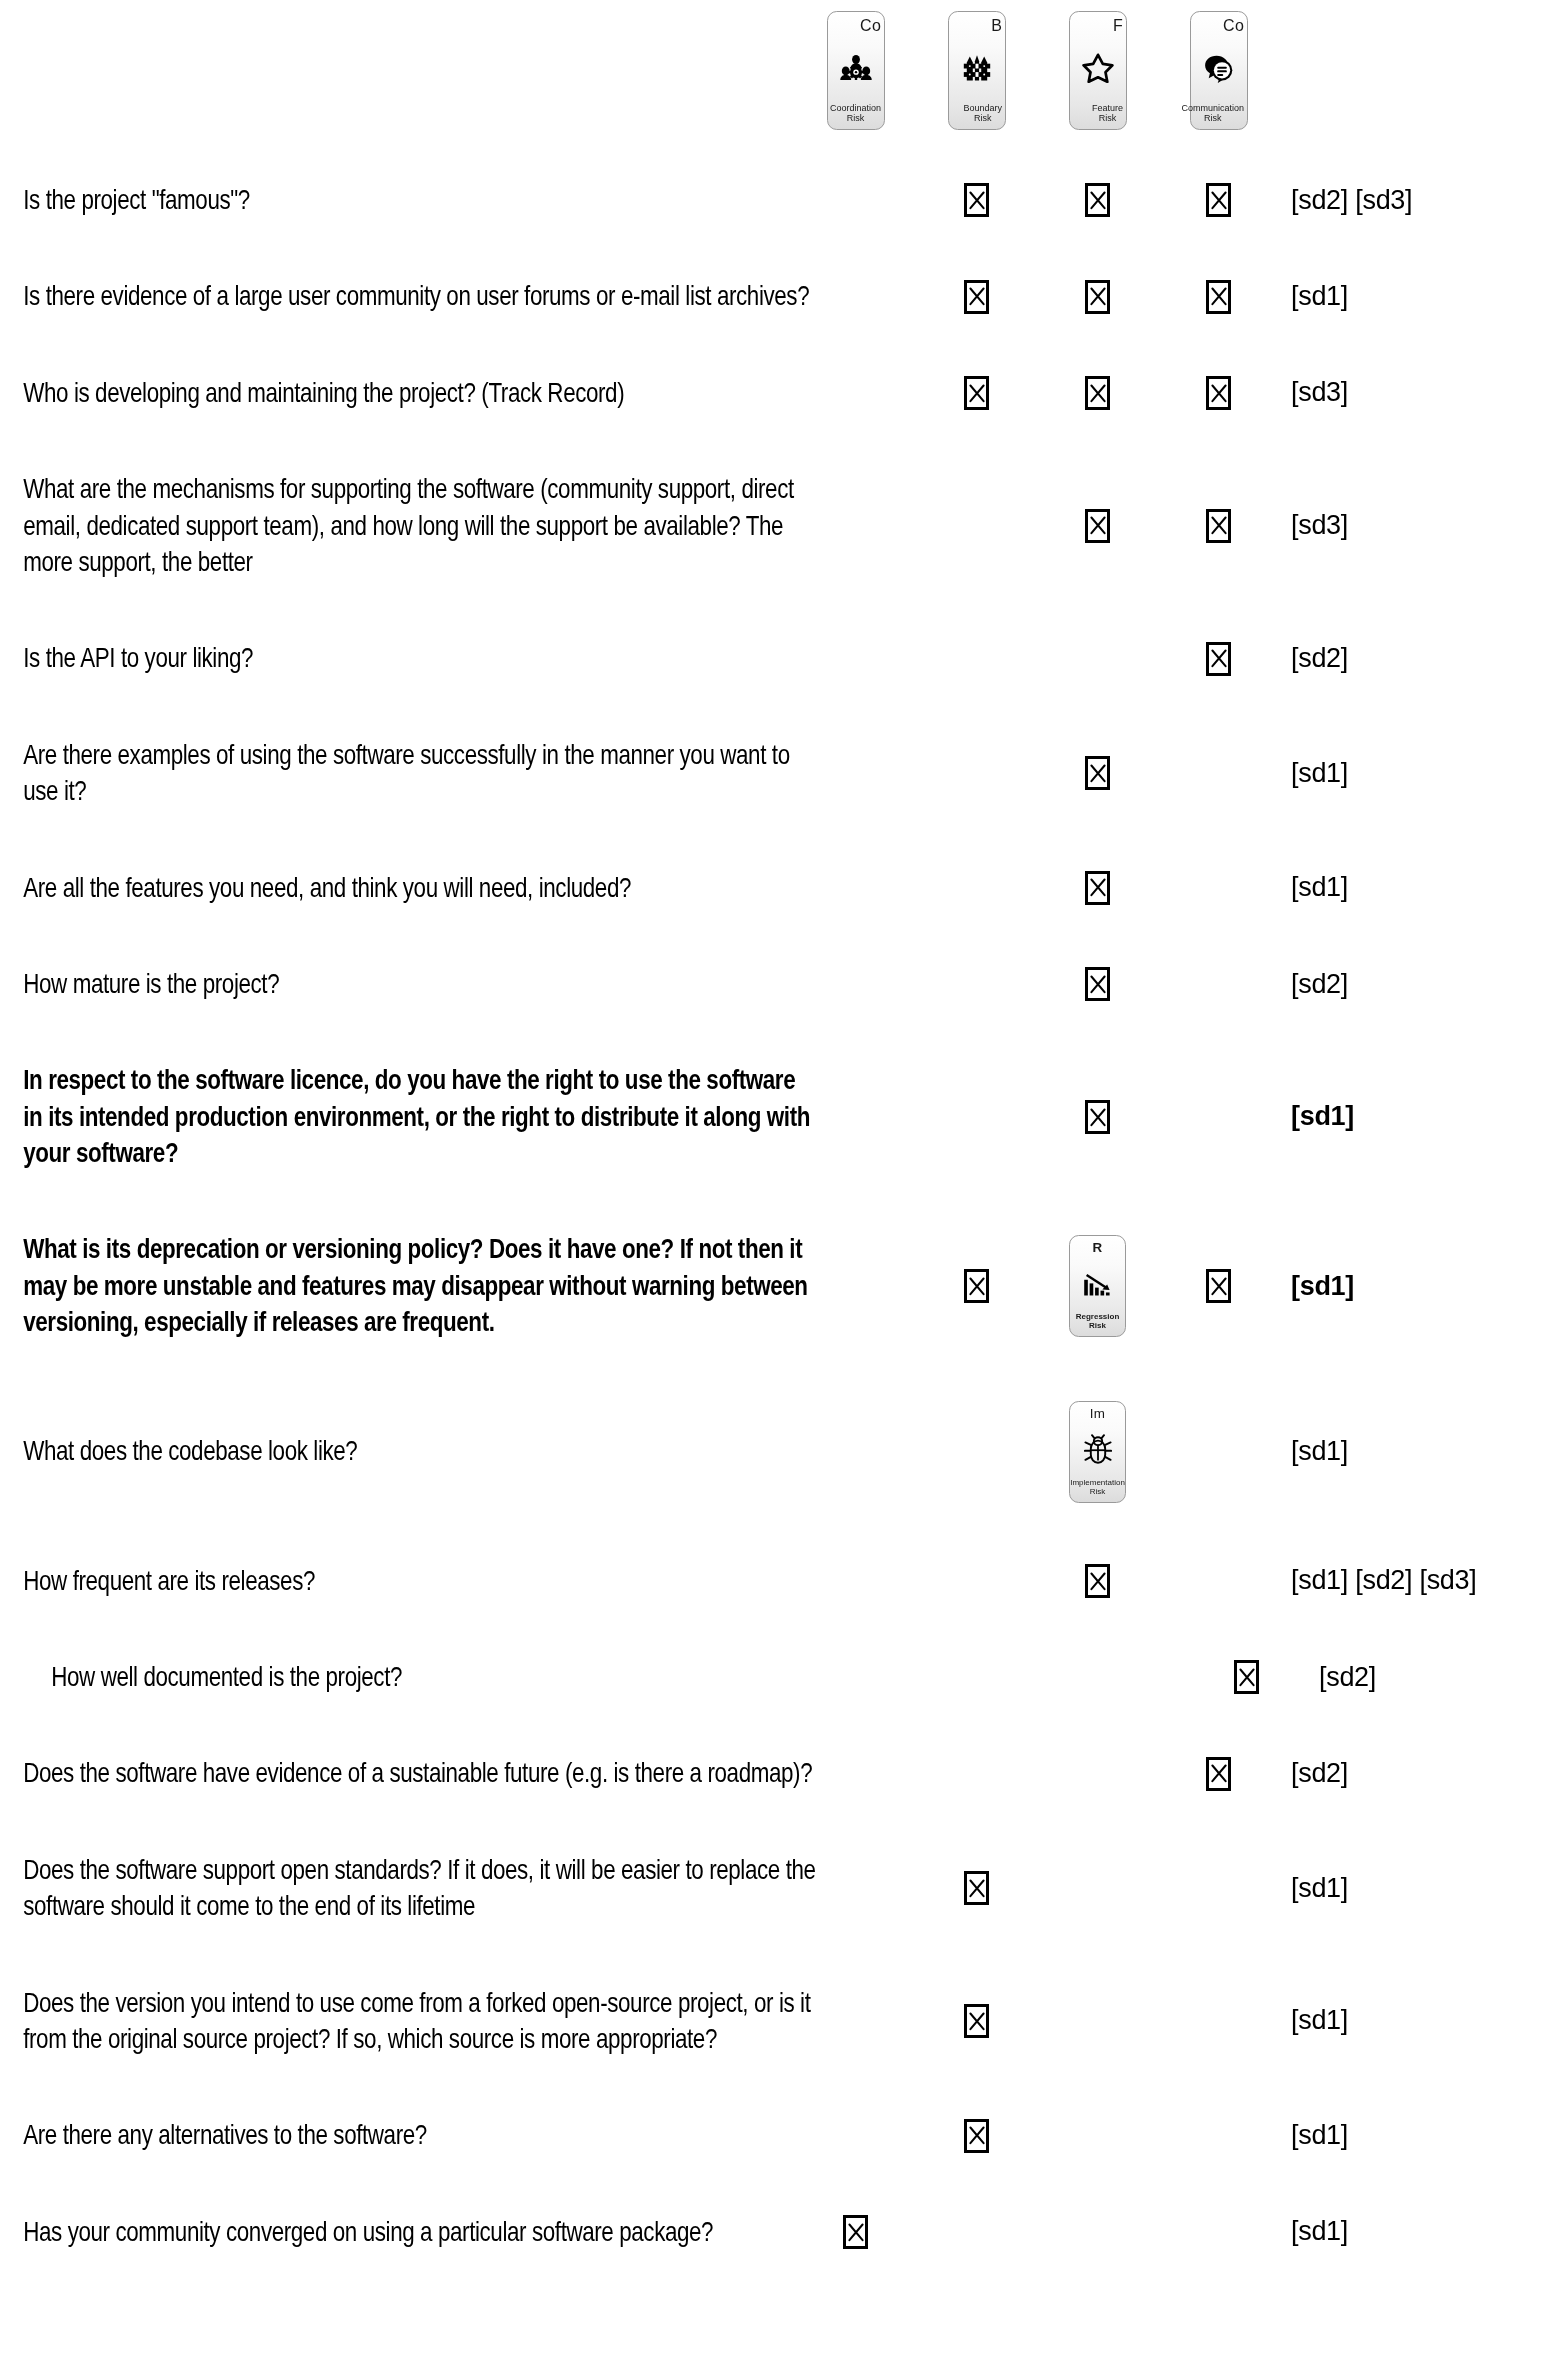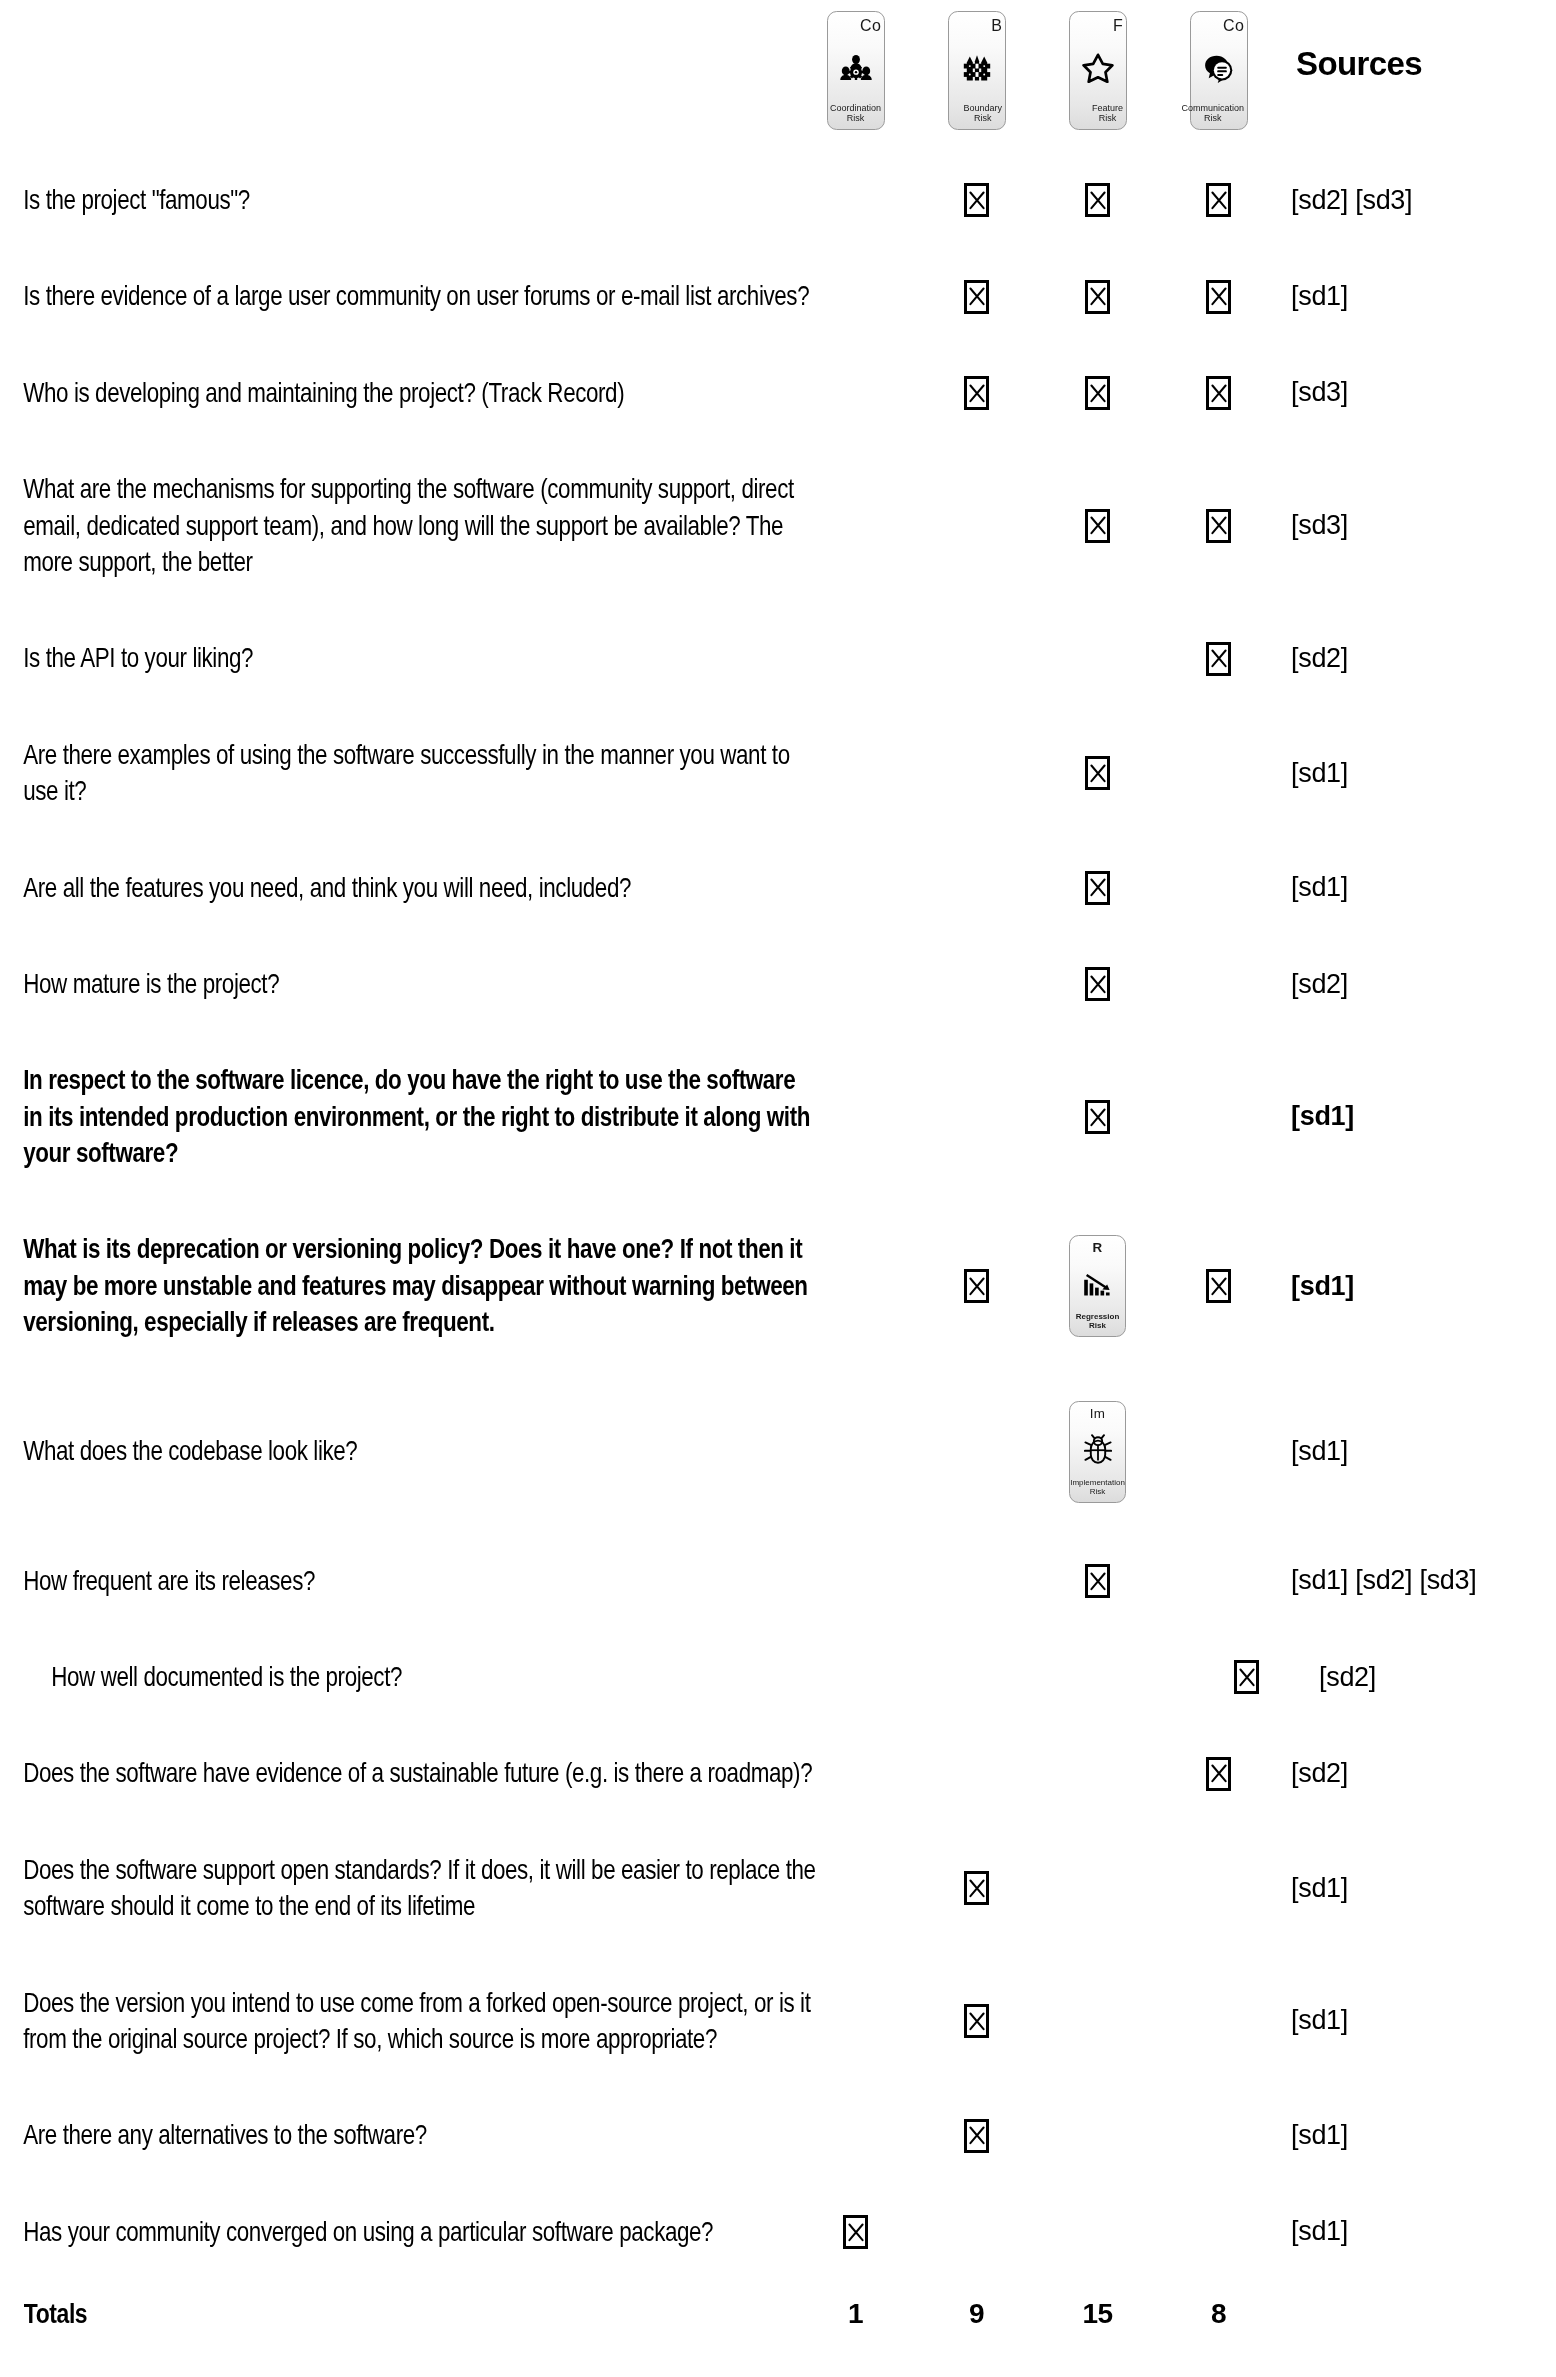--- a/index.html
+++ b/index.html
@@ -259,21 +259,20 @@
               <rect x="23" y="27" width="16" height="3.4" rx="1.6"></rect>
               <rect x="23" y="33" width="10" height="3.4" rx="1.6"></rect>
             </g>
           </svg>
         </div>
         <div class="badge-label">Communication
 Risk</div>
       </div>
     </div>
 
-    <div class="sources-head">Sources</div>
   </div>
 
   <div id="rows-host">
       <div class="row q-row" style="padding-top: 30px; padding-bottom: 30px;">
         <div class="q-text">Is the project "famous"?</div>
         <div class="mark-cell"></div>
         <div class="mark-cell">
           <div class="cbx">
             <svg width="18" height="20.6" viewBox="0 0 30 34">
               <path d="M4 4 L26 30 M26 4 L4 30" stroke="#000" stroke-width="3.4" fill="none" stroke-linecap="round"></path>
@@ -602,23 +601,15 @@
             </svg>
           </div>
         </div>
         <div class="mark-cell"></div>
         <div class="mark-cell"></div>
         <div class="mark-cell"></div>
         <div class="src-cell">[sd1]</div>
       </div>
     </div>
 
-  <div class="row totals-row">
-    <div class="totals-label">Totals</div>
-    <div class="total-val">1</div>
-    <div class="total-val">9</div>
-    <div class="total-val">15</div>
-    <div class="total-val">8</div>
-    <div></div>
-  </div>
 
 </div>
 
 
 </body></html>

